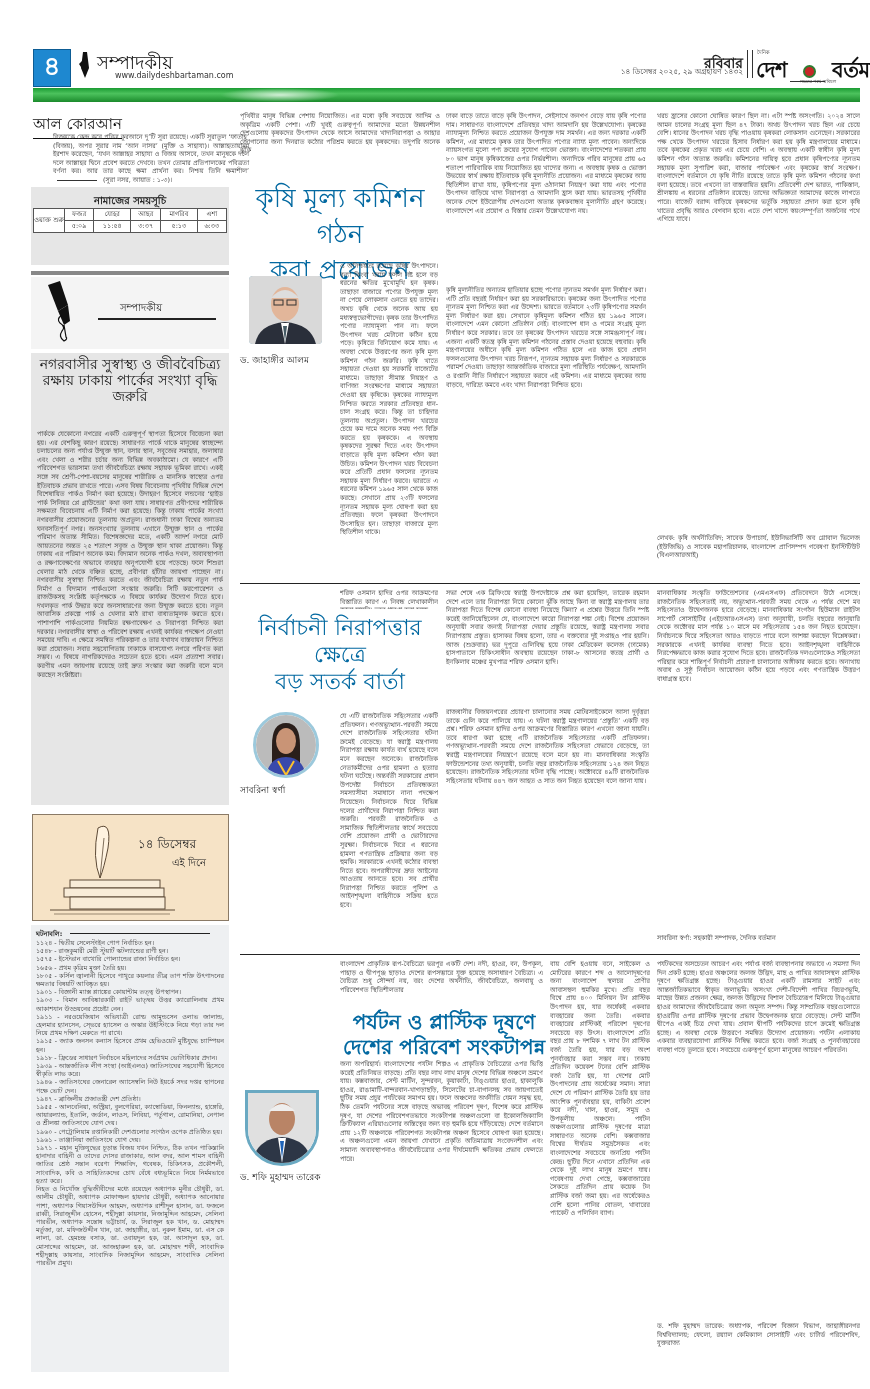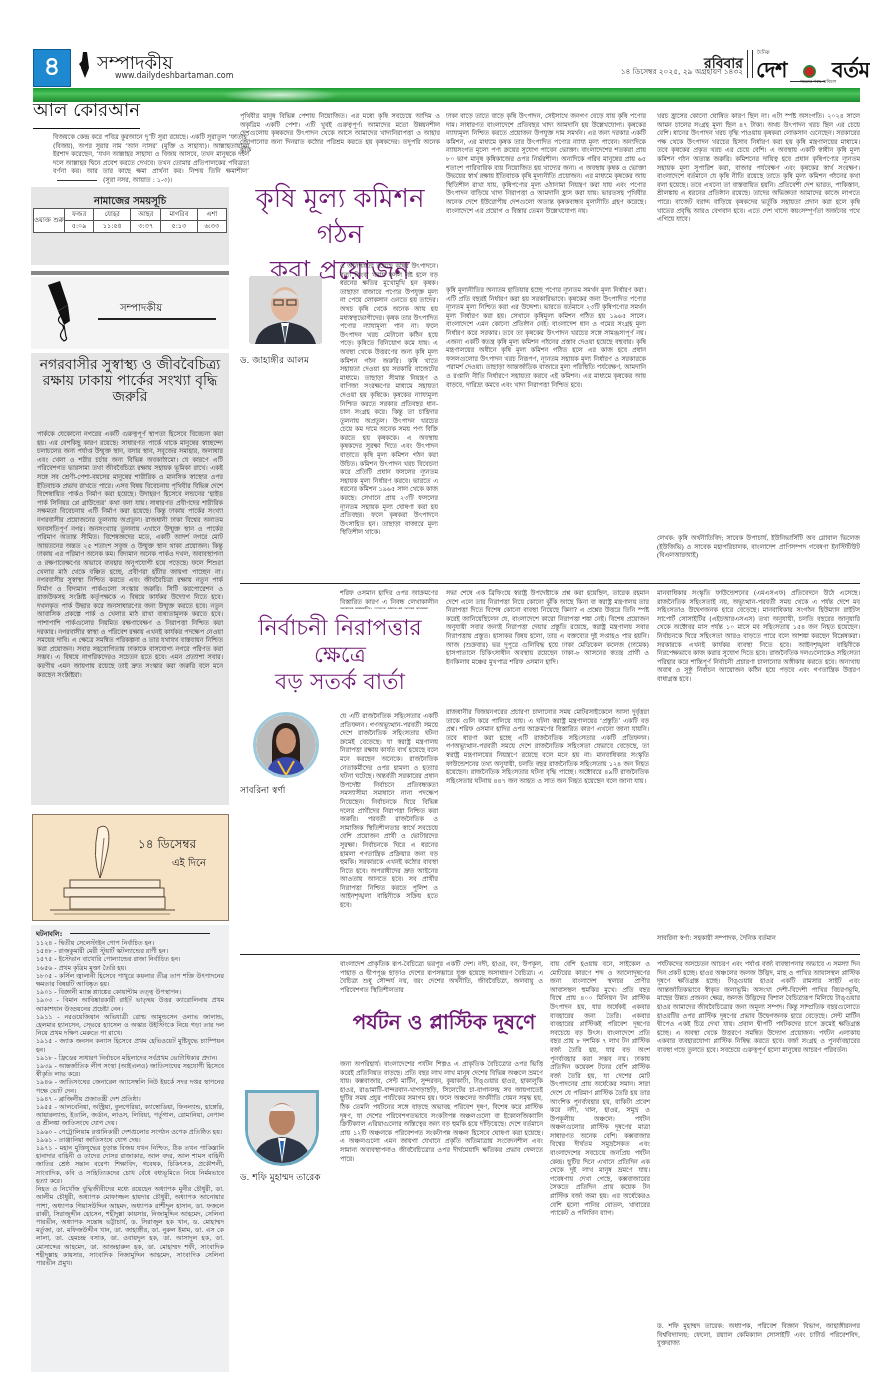--- a/index.html
+++ b/index.html
@@ -15,21 +15,21 @@
   #date-full{left:520px;top:66px;width:223px;text-align:right;font-size:7.4px;color:#333;}
   #hdr-div{left:747px;top:50px;width:4px;height:28px;border-left:1px solid #333;border-right:1px solid #333;}
   #mast-small{left:757px;top:49px;font-size:5px;color:#333;}
   #masthead{left:756px;top:54px;font-size:21px;font-weight:bold;color:#111;letter-spacing:-0.5px;display:flex;align-items:center;gap:16px;}
   #mast-dot{width:13px;height:13px;border-radius:50%;background:#c62828;display:inline-block;border:2px solid #2e7d32;box-sizing:border-box;}
   #mast-tag{left:800px;top:79px;font-size:4.5px;color:#333;}
   #mast-line{left:790px;top:81px;width:35px;height:1px;background:#333;}
   #green-bar{left:33px;top:88px;width:827px;height:14px;background:linear-gradient(180deg,#1b9b33 0%,#4cc25d 40%,#1b8b2c 100%);}
   #green-shine{left:220px;top:88px;width:120px;height:14px;background:radial-gradient(ellipse at center,rgba(255,255,255,0.75) 0%,rgba(255,255,255,0) 70%);}
   
-  #quran-title{left:33px;top:96px;font-size:18px;font-family:"DejaVu Serif",serif;color:#111;border-bottom:1px solid #111;padding-bottom:1px;text-align:center;}
+  #quran-title{left:33px;top:112px;font-size:15px;font-family:"DejaVu Serif",serif;color:#111;border-bottom:1px solid #111;padding-bottom:1px;text-align:center;}
   #quran-text{left:33px;top:133px;width:196px;margin-left:20px;}
   #prayer-box{left:31px;top:187px;width:198px;height:78px;background:#e6e6e6;}
   #prayer-title{left:31px;top:193px;width:198px;text-align:center;font-size:10px;font-weight:bold;color:#222;}
   #prayer-table{left:33px;top:208px;width:194px;border-collapse:collapse;background:#fff;}
   #prayer-table td{border:1px solid #555;font-size:6.5px;text-align:center;height:10px;padding:0;color:#222;margin-top:12px;}
   #sep-bar{left:31px;top:271px;width:198px;height:4px;background:#888;}
   #edit-box{left:31px;top:277px;width:198px;height:72px;background:#f4f4f4;}
   #edit-pen{left:38px;top:281px;width:60px;height:64px;}
   #edit-label{left:120px;top:300px;font-size:10px;color:#222;font-family:"DejaVu Serif",serif;}
   #edit-line{left:98px;top:318px;width:118px;height:2px;background:#222;}
@@ -40,21 +40,21 @@
   #today-art{left:40px;top:818px;width:140px;height:100px;}
   #today-date{left:138px;top:835px;font-size:12px;color:#222;font-family:"DejaVu Serif",serif;}
   #today-sub{left:172px;top:855px;font-size:10px;color:#222;font-family:"DejaVu Serif",serif;}
   #events-box{left:31px;top:925px;width:198px;height:447px;background:#eef0f2;}
   #events-label{left:36px;top:929px;font-size:6.5px;font-weight:bold;color:#222;}
   #events-line{left:70px;top:933px;width:140px;height:1px;background:#222;}
   #events-list{left:36px;top:939px;width:188px;}
   .ev{font-size:6.3px;line-height:8.2px;color:#333;text-align:justify;}
   
   .col-text{font-size:6.4px;line-height:8.6px;text-align:justify;color:#333;}
-  .headline{text-align:center;color:#701a75;font-family:"DejaVu Sans",sans-serif;font-weight:normal;}
+  .headline{text-align:center;color:#0369a1;font-family:"DejaVu Sans",sans-serif;font-weight:normal;}
   .photo{overflow:hidden;}
   .author{font-size:9px;text-align:left;color:#222;}
   .hr{height:1px;background:#222;}
 </style>
 </head>
 <body>
 
 <div class="abs" id="page-num">
     <span>৪</span>
   </div>
@@ -201,20 +201,21 @@
 <div class="abs col-text" style="left:340px;top:712px;width:98px;height:236px;overflow:hidden;">যে এটি রাজনৈতিক সহিংসতার একটি প্রতিফলন। গণঅভ্যুত্থান-পরবর্তী সময়ে দেশে রাজনৈতিক সহিংসতার ঘটনা ক্রমেই বেড়েছে। যা স্বরাষ্ট্র মন্ত্রণালয় নিরাপত্তা রক্ষায় কার্যত ব্যর্থ হয়েছে বলে মনে করছেন অনেকে। রাজনৈতিক নেতাকর্মীদের ওপর হামলা ও হত্যার ঘটনা ঘটেছে। অন্তর্বর্তী সরকারের প্রধান উপদেষ্টা নির্বাচনে প্রতিবন্ধকতা সমস্যাসীমা সমাধানে নানা পদক্ষেপ নিয়েছেন। নির্বাচনকে ঘিরে বিভিন্ন দলের প্রার্থীদের নিরাপত্তা নিশ্চিত করা জরুরি। পরবর্তী রাজনৈতিক ও সামাজিক স্থিতিশীলতার স্বার্থে সবচেয়ে বেশি প্রয়োজন প্রার্থী ও ভোটারদের সুরক্ষা। নির্বাচনকে ঘিরে এ ধরনের হামলা গণতান্ত্রিক প্রক্রিয়ার জন্য বড় হুমকি। সরকারকে এখনই কঠোর ব্যবস্থা নিতে হবে। অপরাধীদের দ্রুত আইনের আওতায় আনতে হবে। সব প্রার্থীর নিরাপত্তা নিশ্চিত করতে পুলিশ ও আইনশৃঙ্খলা বাহিনীকে সক্রিয় হতে হবে।</div>
 <div class="abs col-text" style="left:446px;top:589px;width:203px;height:118px;overflow:hidden;">সভা শেষে এক ব্রিফিংয়ে স্বরাষ্ট্র উপদেষ্টাকে প্রশ্ন করা হয়েছিল, তারেক রহমান দেশে এলে তার নিরাপত্তা নিয়ে কোনো ঝুঁকি আছে কিনা বা স্বরাষ্ট্র মন্ত্রণালয় তার নিরাপত্তা দিতে বিশেষ কোনো ব্যবস্থা নিয়েছে কিনা? এ প্রশ্নের উত্তরে তিনি স্পষ্ট করেই জানিয়েছিলেন যে, বাংলাদেশে কারো নিরাপত্তা শঙ্কা নেই। বিশেষ প্রয়োজন অনুযায়ী সবার জন্যই নিরাপত্তা দেয়ার প্রস্তুতি রয়েছে, স্বরাষ্ট্র মন্ত্রণালয় সবার নিরাপত্তায় প্রস্তুত। হাস্যকর বিষয় হলো, তার এ বক্তব্যের দুই সপ্তাহও পার হয়নি। আজ (শুক্রবার) ভর দুপুরে গুলিবিদ্ধ হয়ে ঢাকা মেডিকেল কলেজ (ঢামেক) হাসপাতালে চিকিৎসাধীন অবস্থায় রয়েছেন ঢাকা-৮ আসনের স্বতন্ত্র প্রার্থী ও ইনকিলাব মঞ্চের মুখপাত্র শরিফ ওসমান হাদি।</div>
 <div class="abs col-text" style="left:446px;top:708px;width:203px;height:240px;overflow:hidden;">রাজধানীর বিজয়নগরের প্রচারণা চালানোর সময় মোটরসাইকেলে আসা দুর্বৃত্তরা তাকে গুলি করে পালিয়ে যায়। এ ঘটনা স্বরাষ্ট্র মন্ত্রণালয়ের ‘প্রস্তুতি’ একটি বড় প্রশ্ন। শরিফ ওসমান হাদির ওপর আক্রমণের বিস্তারিত কারণ এখনো জানা যায়নি। তবে ধারণা করা হচ্ছে এটি রাজনৈতিক সহিংসতার একটি প্রতিফলন। গণঅভ্যুত্থান-পরবর্তী সময়ে দেশে রাজনৈতিক সহিংসতা যেভাবে বেড়েছে, তা স্বরাষ্ট্র মন্ত্রণালয়ের নিয়ন্ত্রণে রয়েছে বলে মনে হয় না। মানবাধিকার সংস্কৃতি ফাউন্ডেশনের তথ্য অনুযায়ী, চলতি বছর রাজনৈতিক সহিংসতায় ১২৪ জন নিহত হয়েছেন। রাজনৈতিক সহিংসতার ঘটনা বৃদ্ধি পাচ্ছে। অক্টোবরে ৪৯টি রাজনৈতিক সহিংসতার ঘটনায় ৪৪৭ জন আহত ও সাত জন নিহত হয়েছেন বলে জানা যায়।</div>
 <div class="abs col-text" style="left:657px;top:589px;width:203px;height:340px;overflow:hidden;">মানবাধিকার সংস্কৃতি ফাউন্ডেশনের (এমএসএফ) প্রতিবেদনে উঠে এসেছে। রাজনৈতিক সহিংসতাই নয়, অভ্যুত্থান-পরবর্তী সময় থেকে এ পর্যন্ত দেশে মব সহিংসতাও উদ্বেগজনক হারে বেড়েছে। মানবাধিকার সংগঠন হিউম্যান রাইটস সাপোর্ট সোসাইটির (এইচআরএসএস) তথ্য অনুযায়ী, চলতি বছরের জানুয়ারি থেকে অক্টোবর মাস পর্যন্ত ১০ মাসে মব সহিংসতায় ১৫৪ জন নিহত হয়েছেন। নির্বাচনকে ঘিরে সহিংসতা আরও বাড়তে পারে বলে আশঙ্কা করছেন বিশ্লেষকরা। সরকারকে এখনই কার্যকর ব্যবস্থা নিতে হবে। আইনশৃঙ্খলা বাহিনীকে নিরপেক্ষভাবে কাজ করার সুযোগ দিতে হবে। রাজনৈতিক দলগুলোকেও সহিংসতা পরিহার করে শান্তিপূর্ণ নির্বাচনী প্রচারণা চালানোর অঙ্গীকার করতে হবে। অন্যথায় অবাধ ও সুষ্ঠু নির্বাচন আয়োজন কঠিন হয়ে পড়বে এবং গণতান্ত্রিক উত্তরণ বাধাগ্রস্ত হবে।</div>
 <div class="abs col-text" style="left:657px;top:934px;width:203px;height:14px;overflow:hidden;">সাবরিনা স্বর্ণা: সহকারী সম্পাদক, দৈনিক বর্তমান</div>
 <div class="abs hr" style="left:240px;top:954px;width:620px;"></div>
 
 <div class="abs col-text" style="left:340px;top:960px;width:203px;height:44px;overflow:hidden;">বাংলাদেশ প্রাকৃতিক রূপ-বৈচিত্র্যে ভরপুর একটি দেশ। নদী, হাওর, বন, উপকূল, পাহাড় ও দ্বীপপুঞ্জ ছাড়াও দেশের রূপসম্ভারে যুক্ত হয়েছে অসাধারণ বৈচিত্র্য। এ বৈচিত্র্য শুধু সৌন্দর্য নয়, বরং দেশের অর্থনীতি, জীববৈচিত্র্য, জলবায়ু ও পরিবেশগত স্থিতিশীলতার</div>
 <div class="abs headline" style="left:244px;top:1010px;width:400px;font-size:20px;line-height:25px;font-weight:bold;">
   <div>পর্যটন ও প্লাস্টিক দূষণে</div>
+  <div>দেশের পরিবেশ সংকটাপন্ন</div>
 </div>
 <div class="abs photo" style="left:245px;top:1090px;width:74px;height:76px;border-radius:0 0 37px 37px;border:3px solid #6aa9c2;box-sizing:border-box;">
   <svg width="68" height="70" viewBox="0 0 68 70">
     <rect width="68" height="70" fill="#e0e0e0"></rect>
     <ellipse cx="34" cy="26" rx="13" ry="16" fill="#b98466"></ellipse>
     <path d="M21 18 Q34 4 47 18" fill="#eee"></path>
     <path d="M4 70 Q8 46 34 44 Q60 46 64 70 Z" fill="#2d3646"></path>
     <path d="M30 45 L34 70 L38 45 Z" fill="#fff"></path>
     <path d="M32 48 L34 66 L36 48 Z" fill="#1e63b8"></path>
   </svg>

